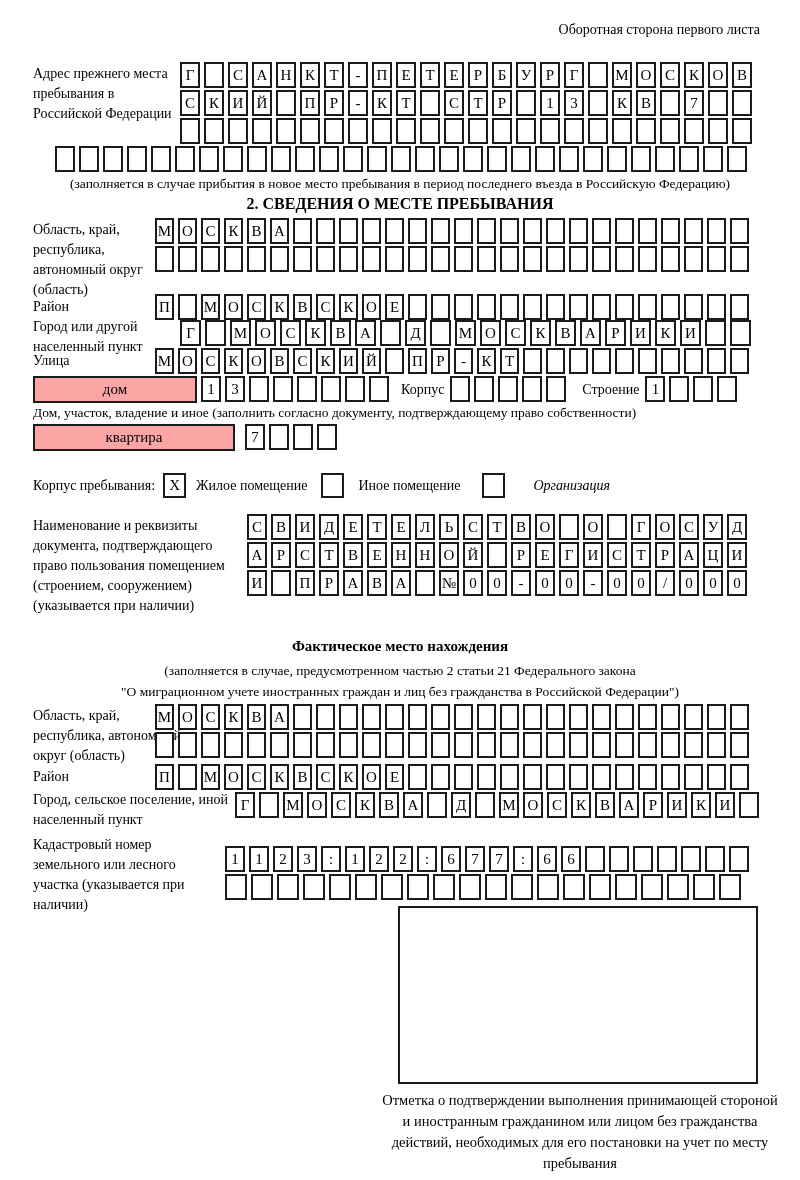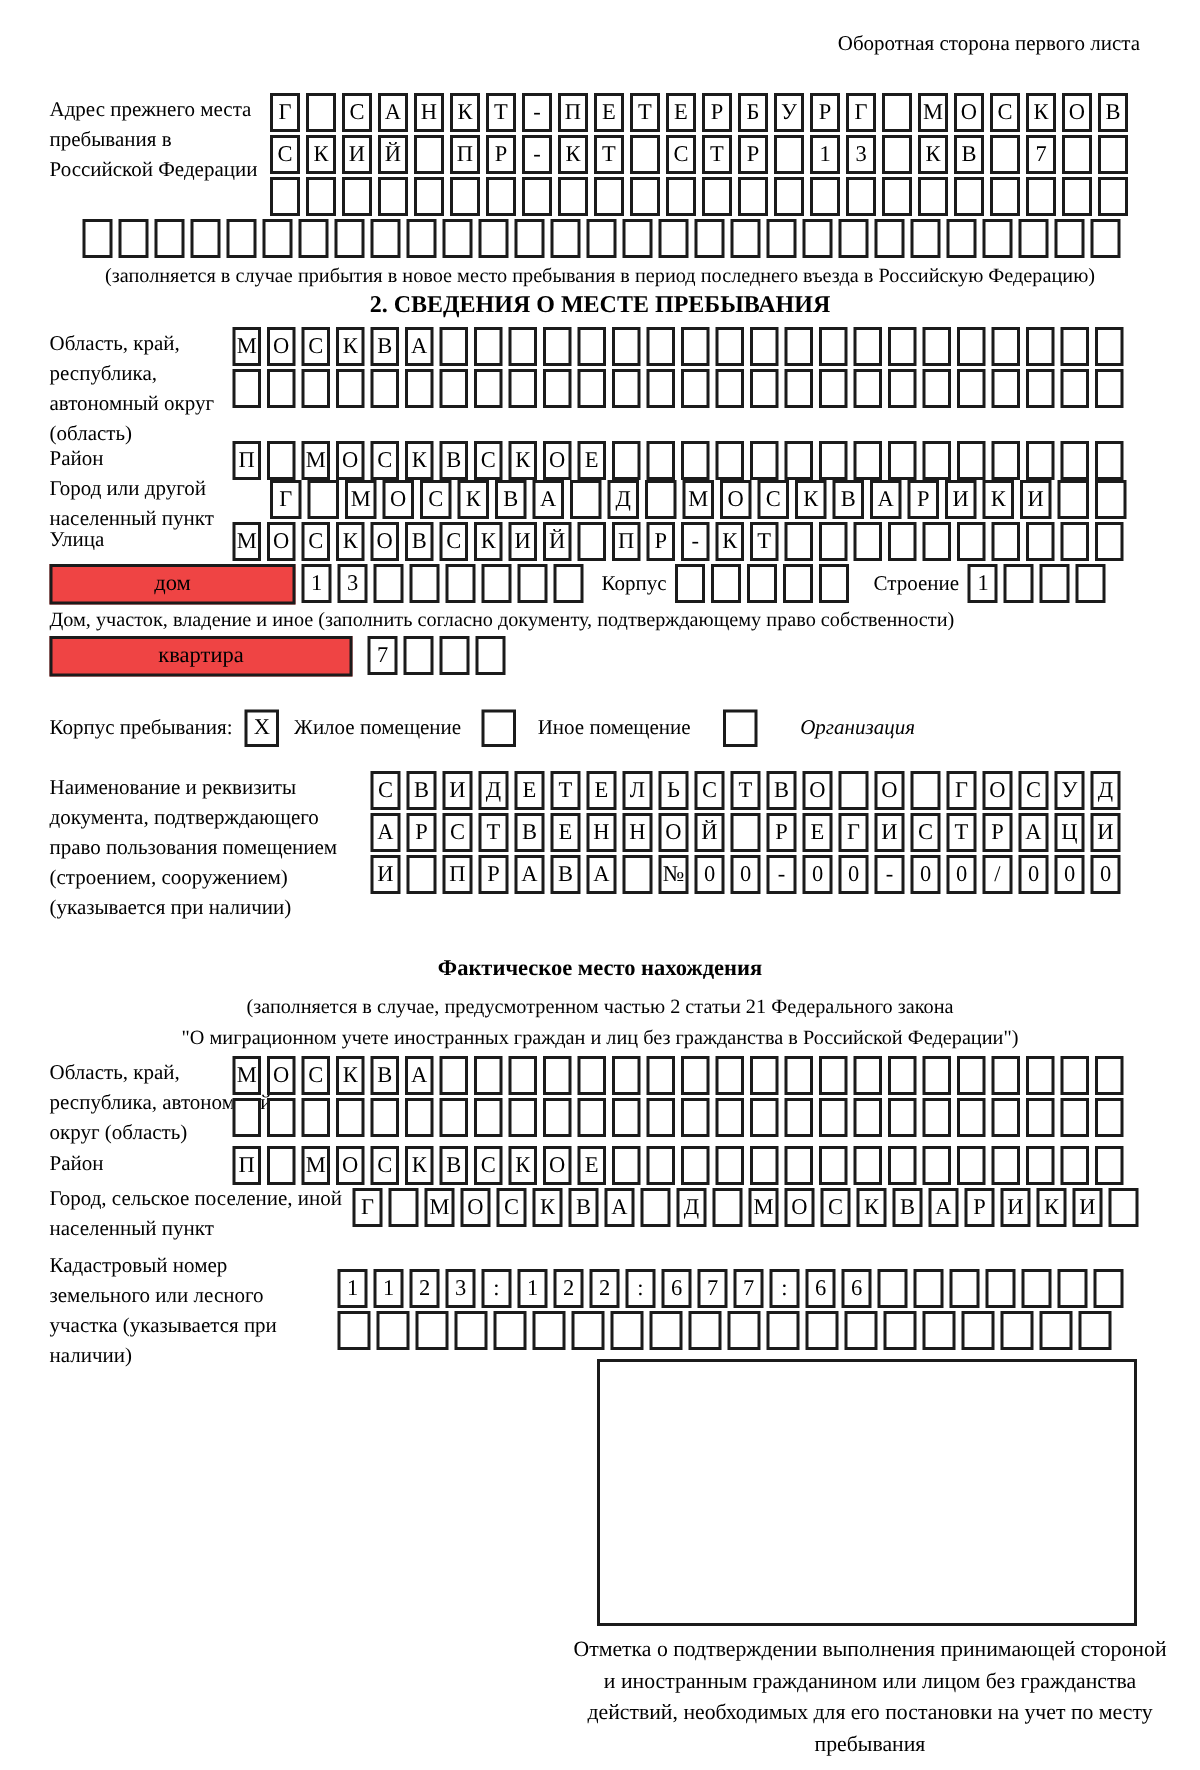--- a/index.html
+++ b/index.html
@@ -20,21 +20,21 @@
   .cell{
     display:inline-block; flex:0 0 auto;
     height:26px; border:2px solid #1b1b1b; background:#fff;
     text-align:center; font-size:15px; line-height:22px;
   }
   .w19 .cell{ width:19px; }
   .w20 .cell{ width:20px; }
   .w21 .cell{ width:21px; }
   .w22 .cell{ width:22px; }
   .namebox{
-    border:2px solid #1b1b1b; height:27px; background:#ef4444;
+    border:2px solid #1b1b1b; height:27px; background:#fca5a5;
     text-align:center; font-size:15px; line-height:23px; flex:0 0 auto;
   }
   .inline-row{ display:flex; align-items:flex-start; }
   .checkbox{
     display:inline-block; width:23px; height:25px; border:2px solid #1b1b1b;
     text-align:center; font-size:15px; line-height:21px; background:#fff; flex:0 0 auto;
   }
   .stamp-box{ border:2px solid #1b1b1b; background:#fff; }
   .note{ font-size:14.5px; line-height:21px; }
 </style>

